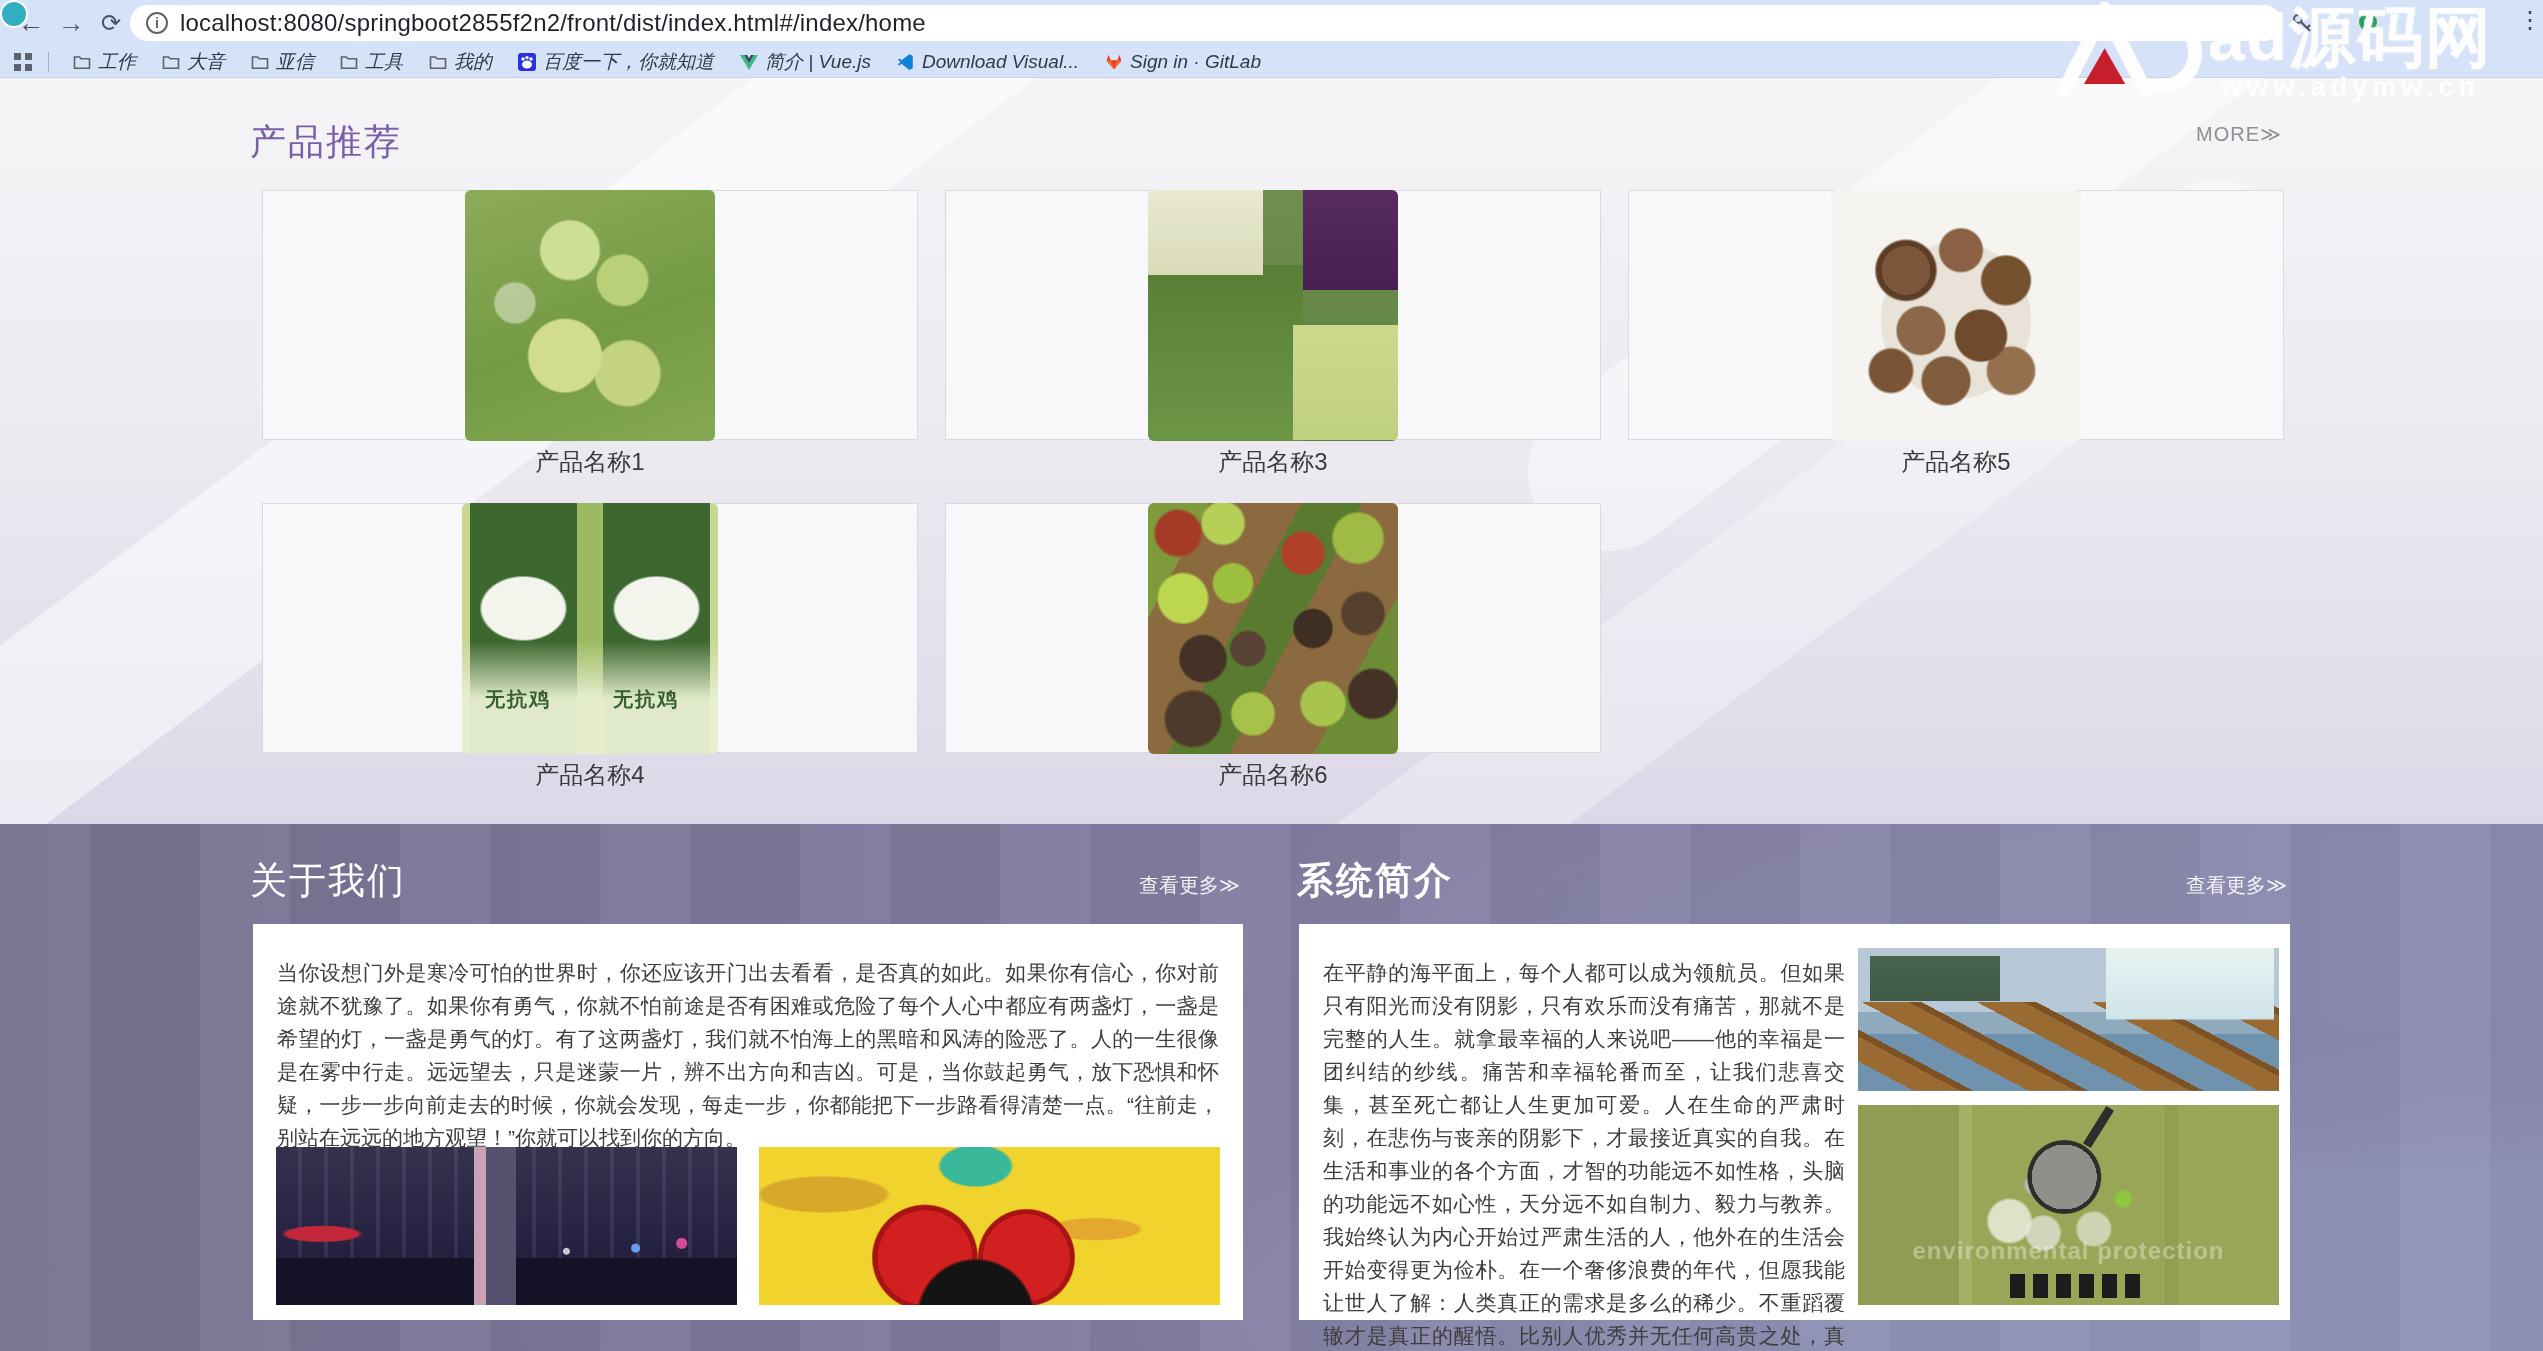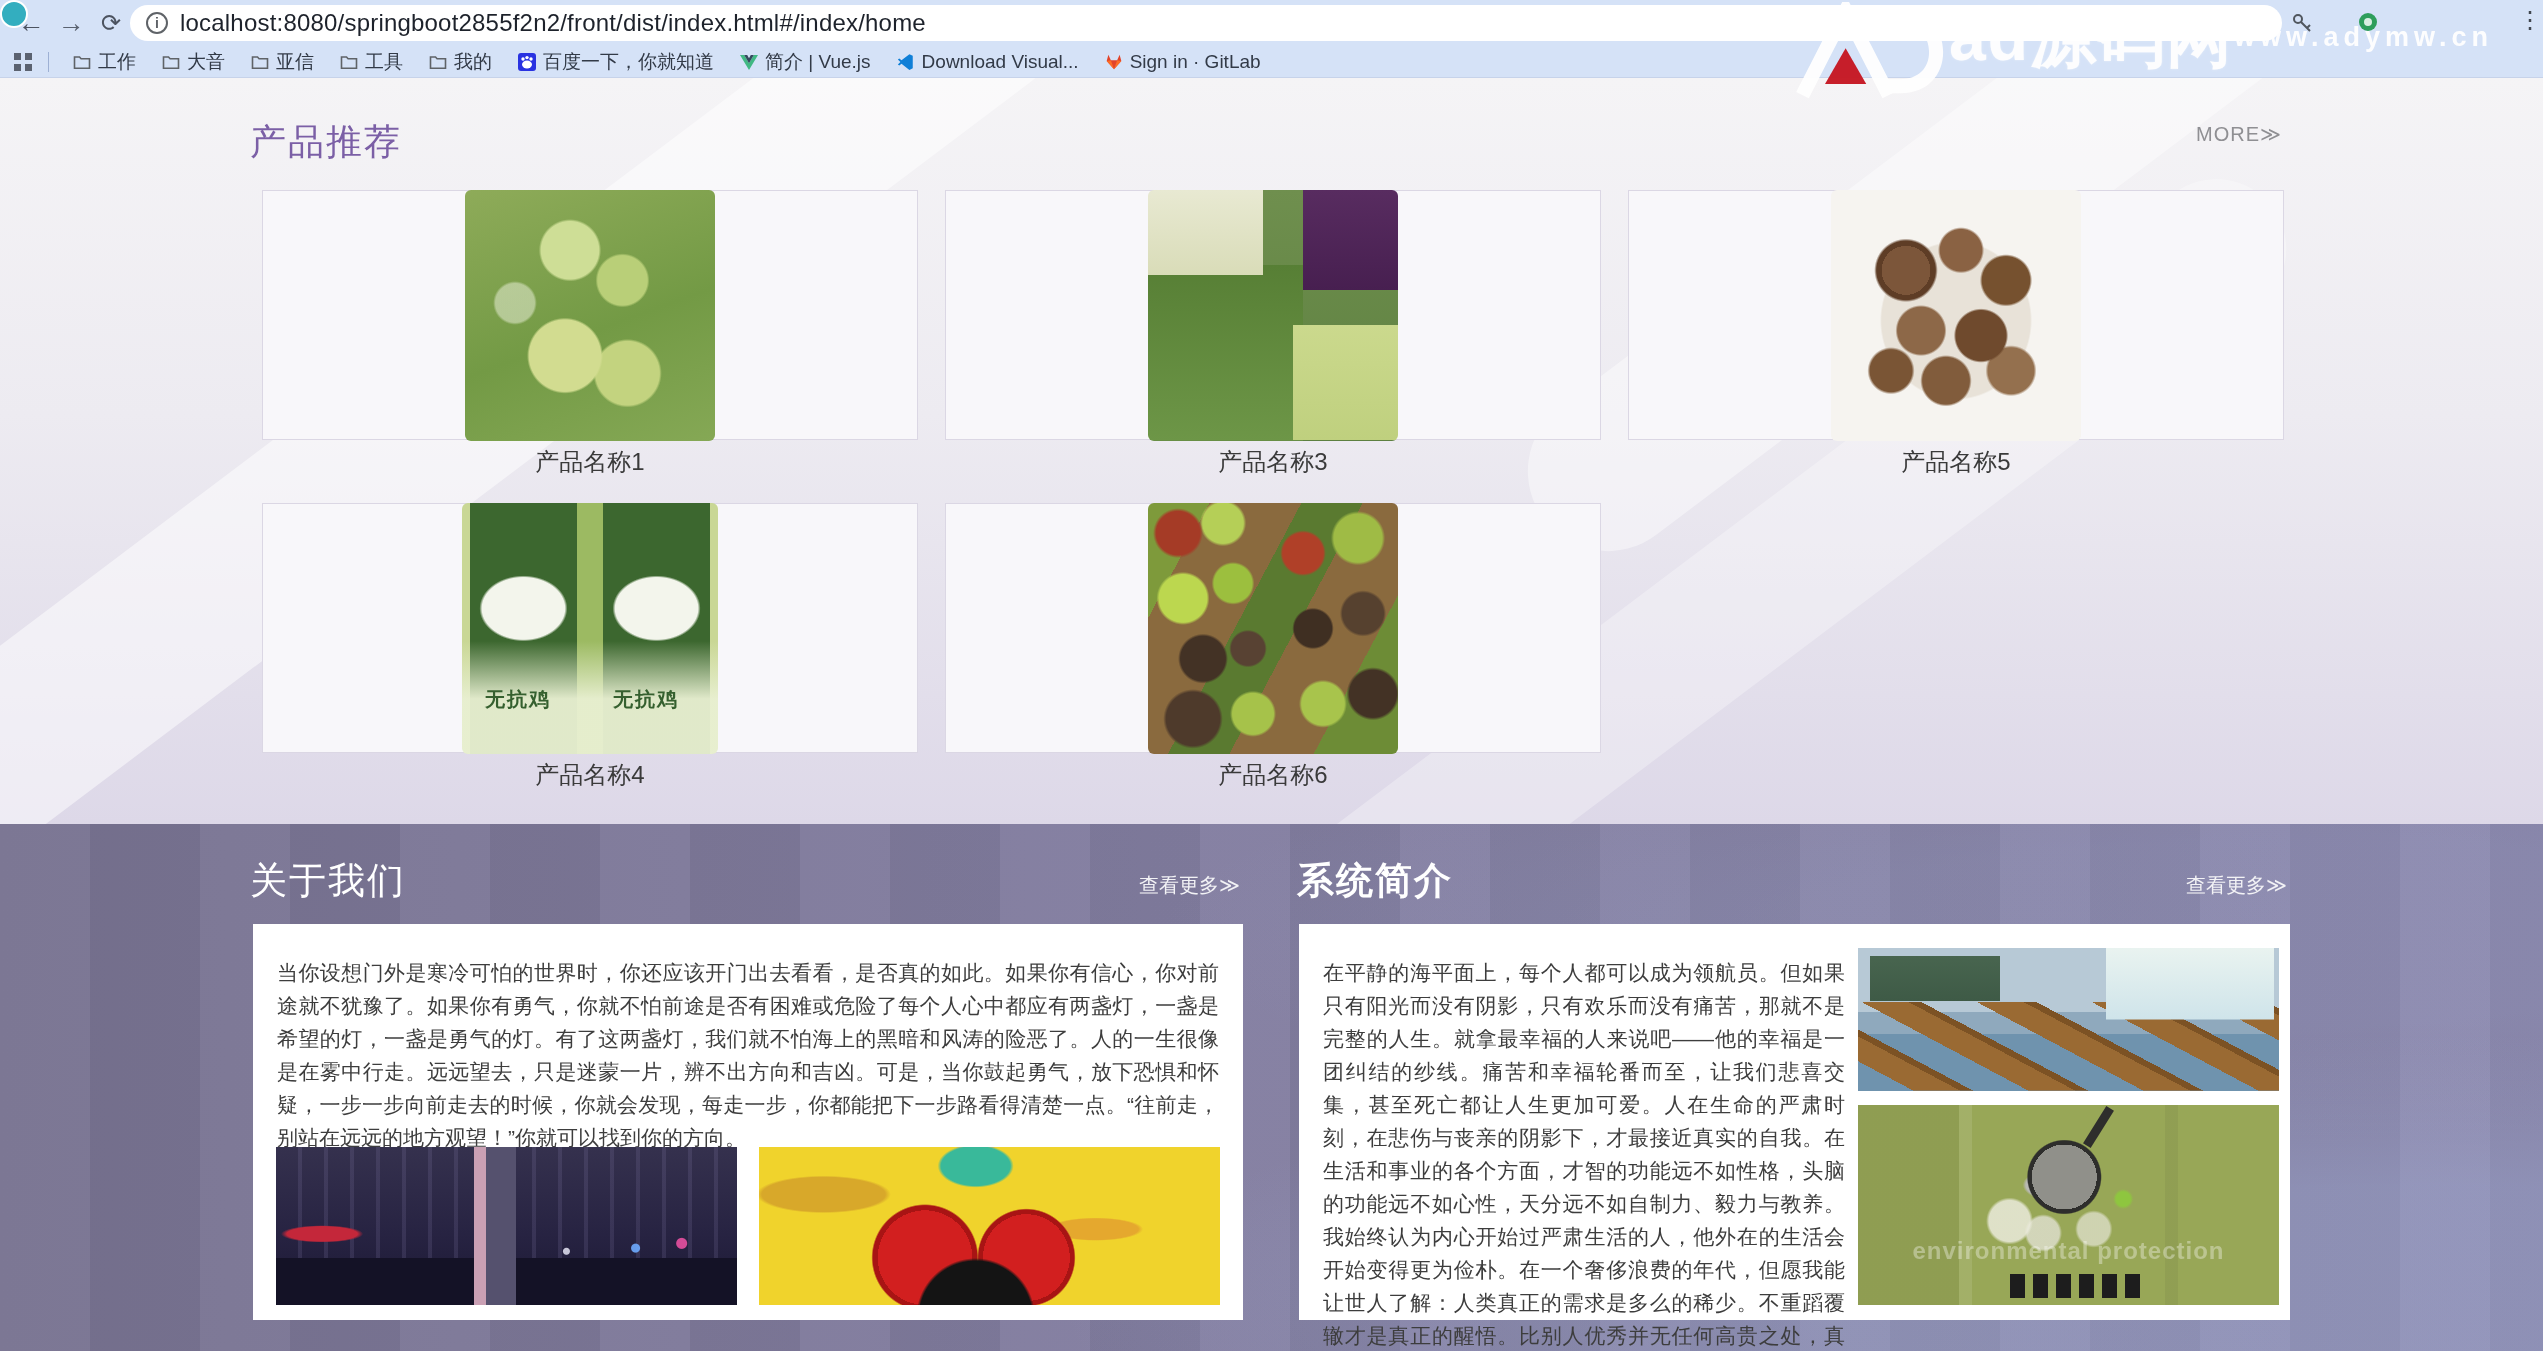--- a/index.html
+++ b/index.html
@@ -48,29 +48,29 @@
   }
   .apps-grid {
     width:18px; height:18px; flex:0 0 auto;
     background-image:linear-gradient(#5b6270,#5b6270),linear-gradient(#5b6270,#5b6270),
                      linear-gradient(#5b6270,#5b6270),linear-gradient(#5b6270,#5b6270);
     background-size:7px 7px; background-repeat:no-repeat;
     background-position:0 0,11px 0,0 11px,11px 11px;
   }
   .bm-sep { width:1px; height:20px; background:#9db0d4; margin:0 6px; flex:0 0 auto; }
   .bm-item { display:flex; align-items:center; gap:7px; padding:3px 8px; border-radius:8px; cursor:pointer; flex:0 0 auto; }
-  .bm-label { font-size:19px; color:#323a47; white-space:nowrap; }
+  .bm-label { font-size:19px; color:#323a47; white-space:nowrap;font-style:italic; }
   .bm-ico { width:18px; height:18px; flex:0 0 auto; }
 
   
   .watermark {
     position:absolute; right:50px; top:2px; z-index:60; opacity:0.96;
     display:flex; align-items:flex-start; gap:4px; pointer-events:none;
   }
-  .wm-col { display:flex; align-items:center; }
+  .wm-col { display:flex; flex-direction:column; align-items:center; }
   .wm-name {
     font-size:66px; font-weight:bold; color:#ffffff; line-height:70px;
     letter-spacing:2px; text-shadow:0 0 2px rgba(255,255,255,.6); white-space:nowrap;
   }
   .wm-url {
     font-size:27px; font-weight:bold; color:#ffffff; letter-spacing:5px; line-height:30px;
   }
 
   
   .section-light {

